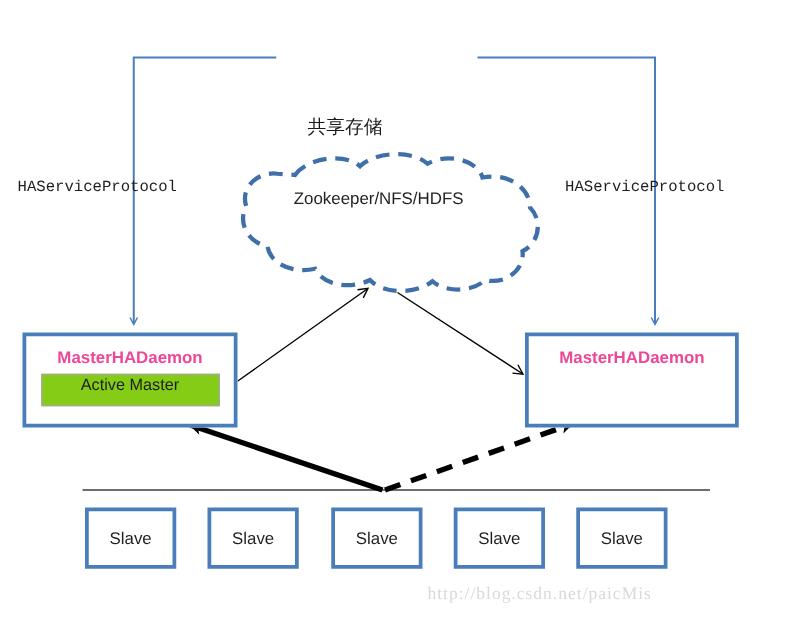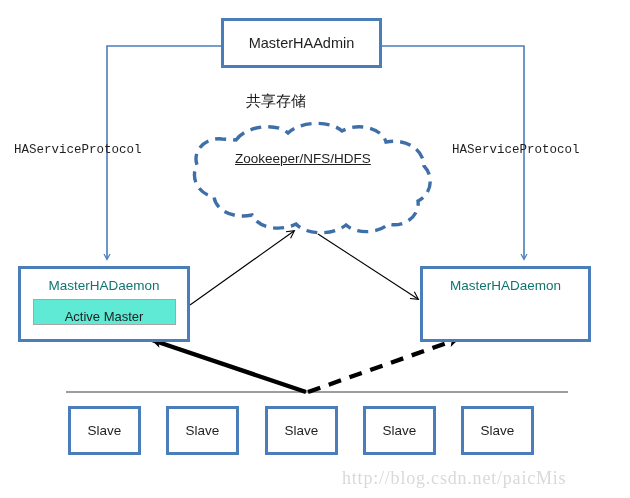--- a/index.html
+++ b/index.html
@@ -57,32 +57,33 @@
     height: 76px;
   }
   #daemon-standby {
     left: 420px;
     top: 266px;
     width: 171px;
     height: 76px;
   }
   .daemon-title {
     font-size: 13.5px;
-    color: #0f766e;
+    color: #ec4899;
     margin-bottom: 6px;
     white-space: nowrap;
+    font-weight: bold;
   }
   .inner-box {
     box-sizing: border-box;
     border: 1px solid #a6a6a6;
-    background: #5eead4;
+    background: #84cc16;
     width: 143px;
     height: 26px;
     display: flex;
-    align-items: flex-end;
+    align-items: flex-start;
     justify-content: center;
   }
   .inner-label {
     font-size: 13px;
     color: #1f1f1f;
     white-space: nowrap;
   }
 
   .slave-box {
     width: 73px;
@@ -109,30 +110,29 @@
     color: #1a1a1a;
     white-space: nowrap;
     font-family: Liberation Sans, sans-serif;
   }
   .cloud-text {
     position: absolute;
     font-size: 13.5px;
     color: #1f1f1f;
     white-space: nowrap;
     line-height: 19px;
-    text-decoration: underline;
   }
   #cloud-line1 { left: 235px; top: 149px; }
   #cloud-line2 { left: 235px; top: 168px; }
 
   #watermark {
     position: absolute;
     left: 342px;
     top: 468px;
-    font-size: 18px;
+    font-size: 14px;
     color: #d9d9d9;
     font-family: "Liberation Serif", serif;
     letter-spacing: 0.8px;
     white-space: nowrap;
   }
 </style>
 </head>
 <body>
 
 <div id="canvas">
@@ -172,23 +172,20 @@
 
     <line x1="318" y1="234" x2="418" y2="299" stroke="#000000" stroke-width="1.1" marker-end="url(#arrow-thin)"></line>
 
     <line x1="66" y1="392" x2="568" y2="392" stroke="#3c3c3c" stroke-width="1.2"></line>
 
     <line x1="306" y1="392" x2="152" y2="340" stroke="#000000" stroke-width="4.3" marker-end="url(#arrow-bold)"></line>
 
     <line x1="308" y1="392" x2="458" y2="339" stroke="#000000" stroke-width="4.3" stroke-dasharray="13 9" marker-end="url(#arrow-bold)"></line>
   </svg>
 
-  <div class="box" id="admin-box">
-    <span class="box-label">MasterHAAdmin</span>
-  </div>
 
   <div id="cloud-title">共享存储</div>
   <div class="cloud-text" id="cloud-line1">Zookeeper/NFS/HDFS</div>
 
   <div class="proto-label" id="proto-left">HAServiceProtocol</div>
   <div class="proto-label" id="proto-right">HAServiceProtocol</div>
 
   <div class="box daemon-box" id="daemon-active">
     <span class="daemon-title">MasterHADaemon</span>
     <span class="inner-box">

